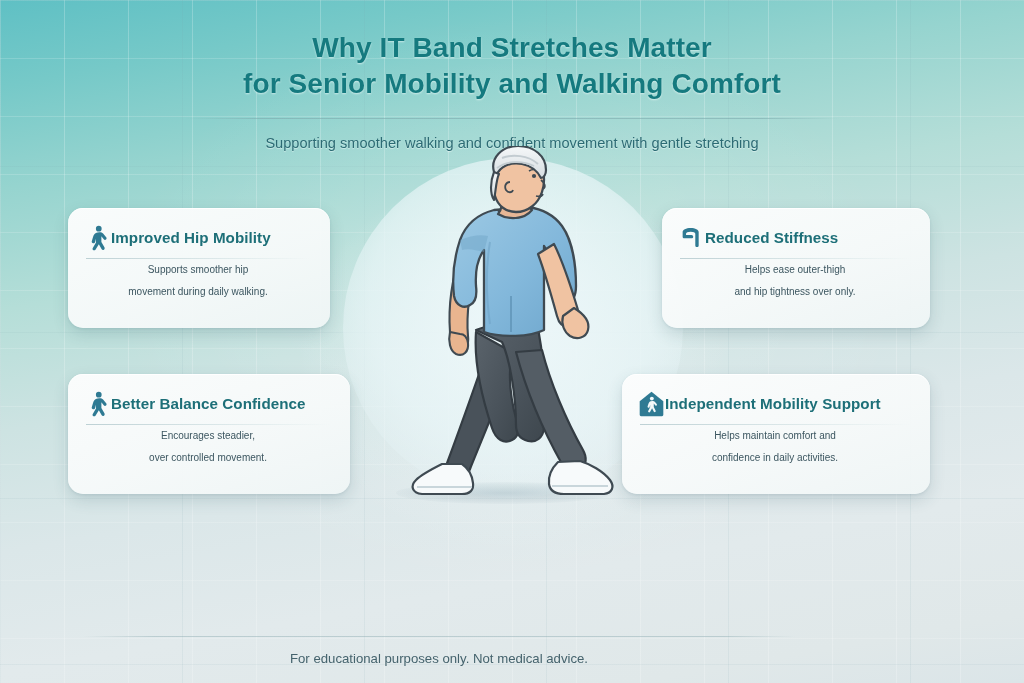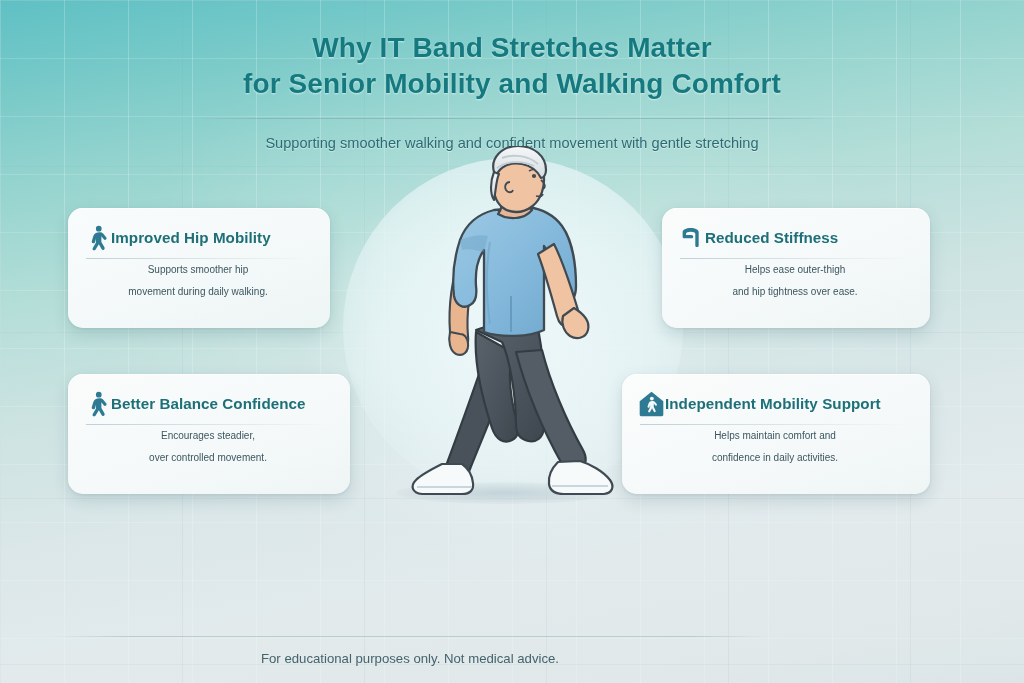--- a/index.html
+++ b/index.html
@@ -108,21 +108,21 @@
   
   .figure{position:absolute;left:398px;top:146px;width:230px;height:352px;}
   .figure svg{display:block;}
   .shadow{
     position:absolute;left:396px;top:482px;width:216px;height:22px;
     background:radial-gradient(ellipse at 50% 50%, rgba(110,140,155,.28) 0%, rgba(110,140,155,.10) 55%, rgba(110,140,155,0) 80%);
     border-radius:50%;
   }
 
   
-  .footer{position:absolute;left:0;top:636px;width:820px;text-align:center;}
+  .footer{position:absolute;left:0;top:636px;width:820px;text-align:center;padding-left:29px;}
   .footer-rule{
     width:712px;height:1px;margin:0 auto 14px;
     background:linear-gradient(to right, rgba(255,255,255,0), rgba(140,170,176,.45) 10%, rgba(140,170,176,.45) 90%, rgba(255,255,255,0));
   }
   .footer-text{color:#45636d;font-size:13.2px;}
 </style>
 </head>
 <body>
 
 <div class="canvas">
@@ -227,21 +227,21 @@
       <span class="icon">
         <svg viewBox="0 0 32 32" xmlns="http://www.w3.org/2000/svg">
           <path d="M5.5 9.5 C5.5 6.6 9.5 4.6 15 4.6 C20.5 4.6 24.5 6.6 24.5 9.5 L24.5 25.5 C24.5 26.6 23.6 27.4 22.5 27.4 C21.4 27.4 20.5 26.6 20.5 25.5 L20.5 11.5 C20.5 10.4 18.4 9.3 15 9.3 C11.6 9.3 9.5 10.4 9.5 11.5 L9.5 13 L16 13 C17.1 13 18 13.9 18 15 C18 16.1 17.1 17 16 17 L7.5 17 C6.4 17 5.5 16.1 5.5 15 Z" fill="#2f7a93"></path>
         </svg>
       </span>
       <span class="card-title">Reduced Stiffness</span>
     </div>
     <div class="card-rule"></div>
     <div class="card-body">
       <span>Helps ease outer-thigh</span>
-      <span>and hip tightness over ease.</span>
+      <span>and hip tightness over only.</span>
     </div>
   </div>
 
   <div class="card" id="card-3">
     <div class="card-head">
       <span class="icon">
         <svg viewBox="0 0 32 32" xmlns="http://www.w3.org/2000/svg">
           <circle cx="17.5" cy="5.5" r="3.4" fill="#2f7a93"></circle>
           <path d="M16 10 C13 10.6 11.5 12.6 10.8 15.2 L9.2 20.4 C8.9 21.6 9.6 22.6 10.8 22.8 C12 23 12.9 22.3 13.2 21.2 L14.2 17.6 L14.2 22 L10.4 28.3 C9.8 29.3 10.1 30.4 11.1 31 C12.1 31.5 13.2 31.2 13.8 30.2 L17.6 24 L20.8 29.6 C21.4 30.7 22.6 31 23.6 30.4 C24.6 29.8 24.8 28.6 24.2 27.6 L20.6 21.2 L20.6 14.6 L23.4 18.2 C24.1 19.1 25.3 19.2 26.1 18.5 C26.9 17.8 27 16.7 26.3 15.8 L22.6 11.4 C21.4 10 19.8 9.6 18 9.8 Z" fill="#2f7a93"></path>
         </svg>

